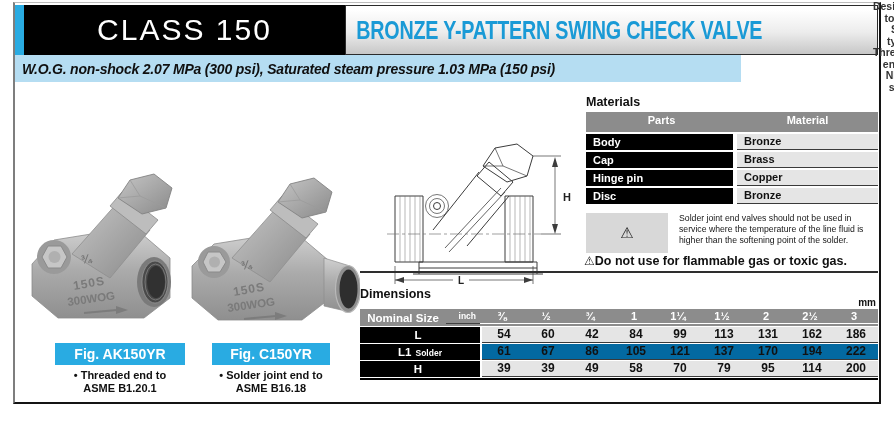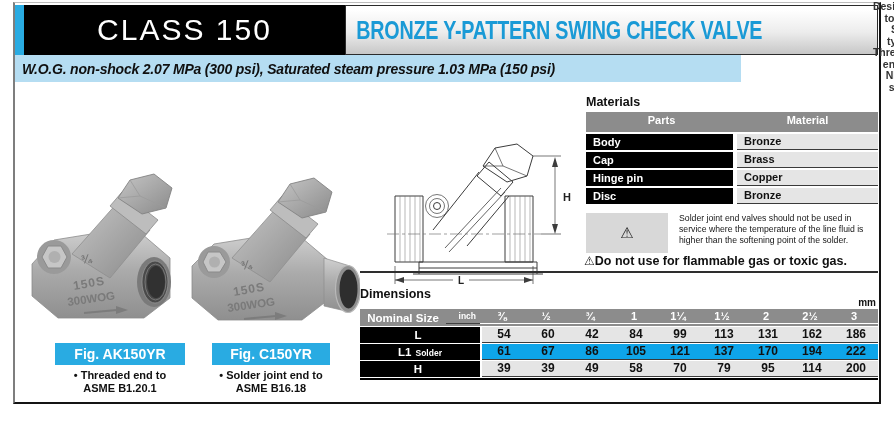--- a/index.html
+++ b/index.html
@@ -286,21 +286,21 @@
         <div class="dim-cell">162</div>
         <div class="dim-cell">186</div>
       </div>
     </div>
 
     <div class="dim-row">
       <div class="dim-label">
         <span>L1</span><span class="suffix">Solder</span>
       </div>
       <div class="dim-gap"></div>
-      <div class="dim-cells" style="background:#0ea5e9">
+      <div class="dim-cells" style="background:#0369a1">
         <div class="dim-cell">61</div>
         <div class="dim-cell">67</div>
         <div class="dim-cell">86</div>
         <div class="dim-cell">105</div>
         <div class="dim-cell">121</div>
         <div class="dim-cell">137</div>
         <div class="dim-cell">170</div>
         <div class="dim-cell">194</div>
         <div class="dim-cell">222</div>
       </div>

